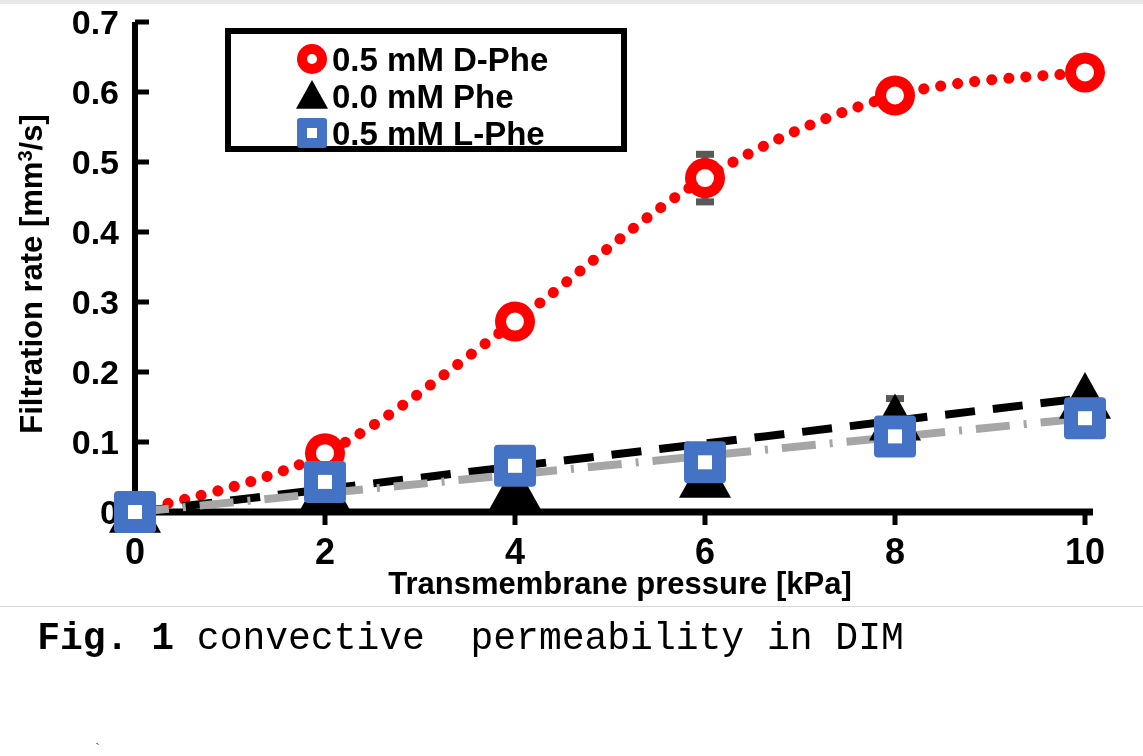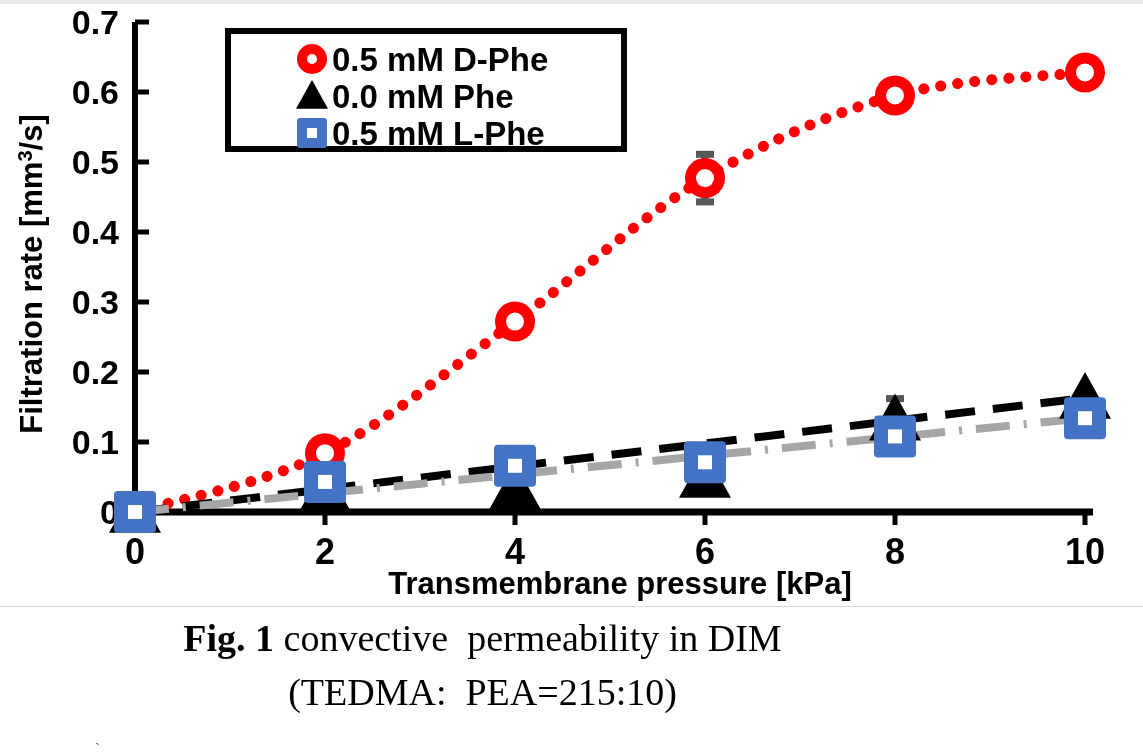--- a/index.html
+++ b/index.html
@@ -38,24 +38,24 @@
   .sep-line {
     position: absolute;
     left: 0;
     top: 606px;
     width: 1143px;
     height: 1px;
     background: #d8d8d8;
   }
   .caption {
     position: absolute;
-    left: 16px;
+    left: 4px;
     top: 612px;
     width: 933px;
-    font-family: Liberation Serif, serif;
+    font-family: Liberation Mono, monospace;
     font-size: 38px;
     color: #000000;
     text-align: center;
     line-height: 1.42;
   }
   .caption .cap-line {
     display: block;
     white-space: pre;
   }
   .cap-bold {
@@ -277,17 +277,16 @@
             <text x="332" y="141" font-size="33" class="legend-text">0.5 mM L-Phe</text>
           </g>
         </g>
     </svg>
   </div>
 
   <div class="sep-line"></div>
 
   <div class="caption">
     <span class="cap-line"><span class="cap-bold">Fig. 1</span><span> convective  permeability in DIM</span></span>
-    <span class="cap-line"><span>(TEDMA:  PEA=215:10)</span></span>
   </div>
 
   <div class="corner-tick">`</div>
 </div>
 
 </body></html>

